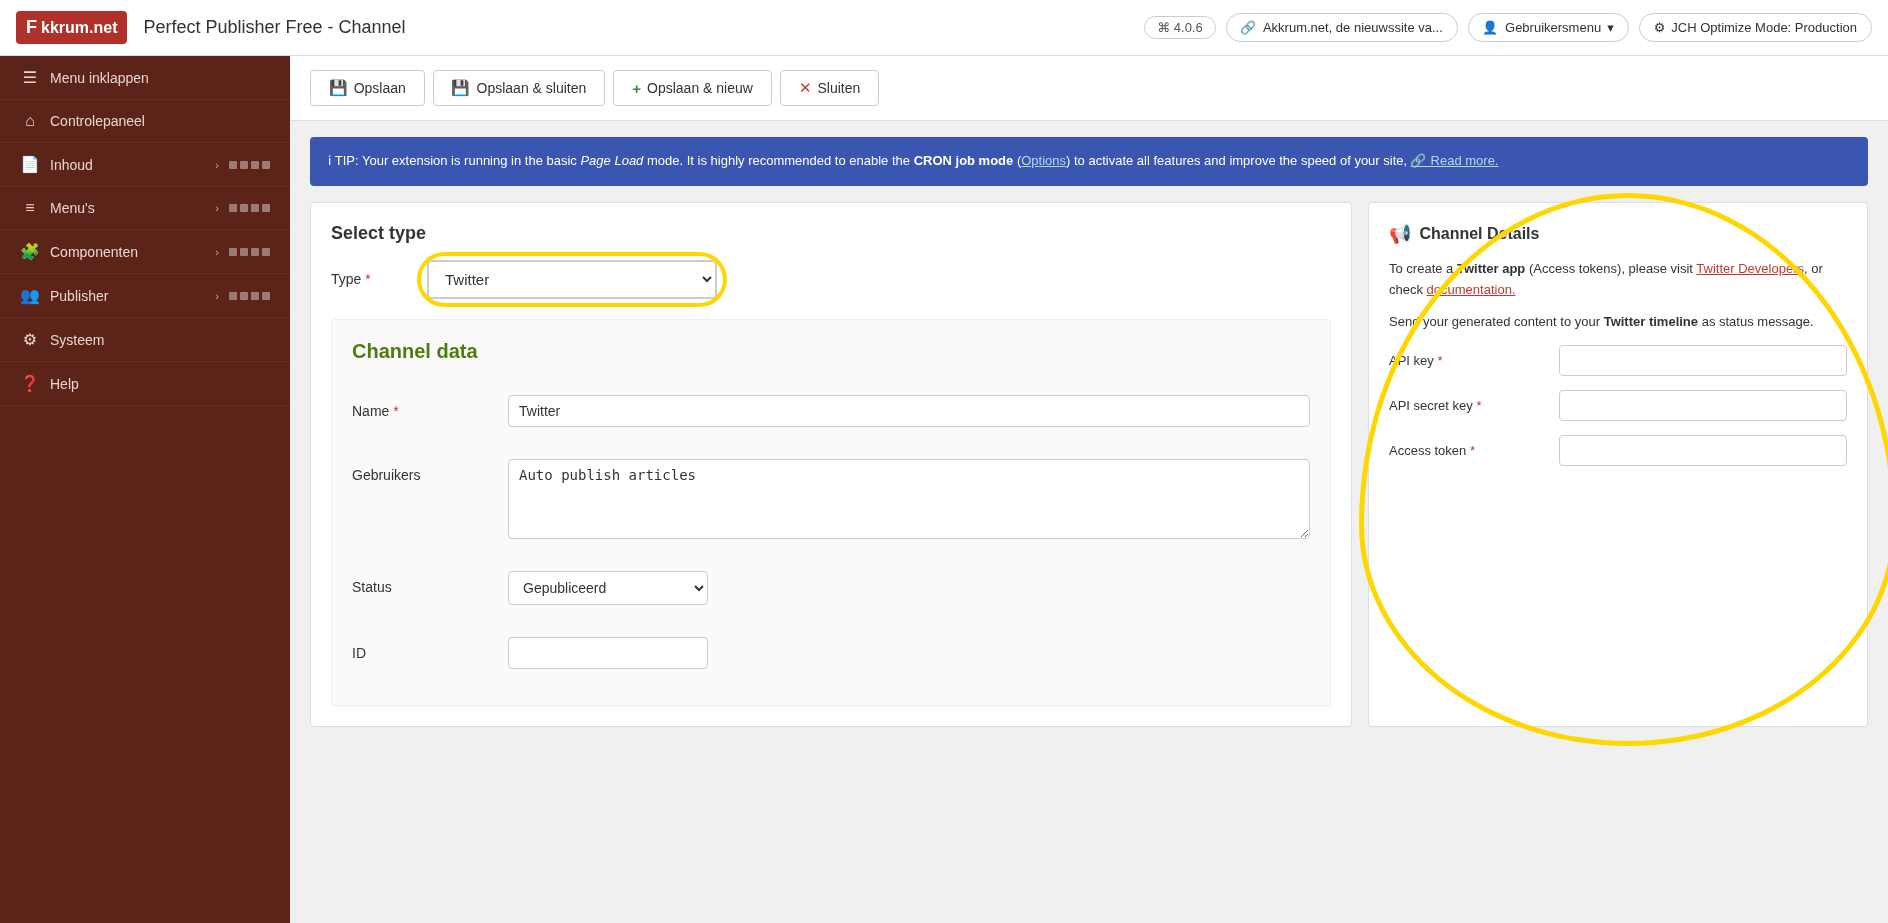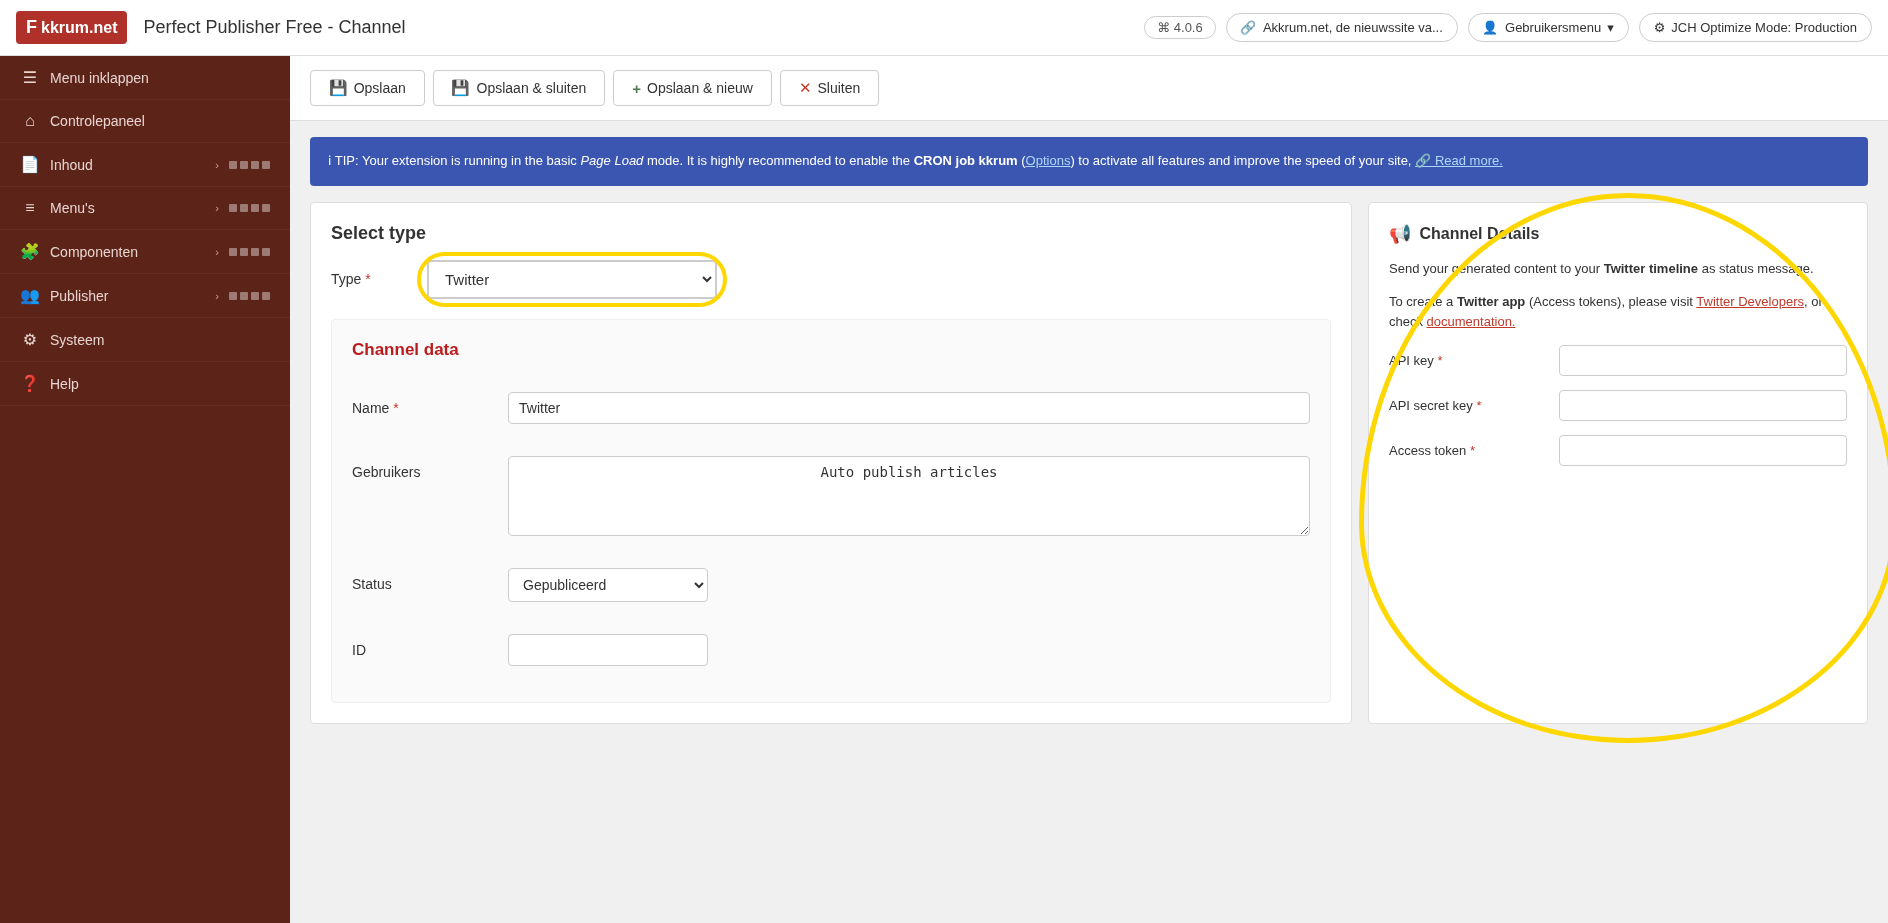--- a/index.html
+++ b/index.html
@@ -100,41 +100,41 @@
     .section-title { font-size: 18px; font-weight: 600; color: #333; margin-bottom: 16px; }
 
     .form-group { display: flex; align-items: flex-start; margin-bottom: 16px; gap: 16px; margin-top: 32px; }
     .form-label { width: 140px; min-width: 140px; font-size: 14px; color: #333; padding-top: 8px; }
     .form-label .required { color: #c0392b; }
     .form-control {
       flex: 1; padding: 7px 10px; border: 1px solid #ccc; border-radius: 4px;
       font-size: 14px; color: #333; background: #fff;
     }
     select.form-control { cursor: pointer; appearance: auto; }
-    textarea.form-control { resize: vertical; min-height: 80px; text-align: center; }
+    textarea.form-control { resize: vertical; min-height: 80px; }
 
     
     .select-type-section { margin-bottom: 20px; }
     .select-type-row { display: flex; align-items: center; gap: 16px; }
     .select-type-label { font-size: 14px; color: #333; width: 80px; }
     .type-select-wrapper { position: relative; }
     .type-select {
       padding: 8px 30px 8px 12px; border: 2px solid #ccc; border-radius: 4px;
       font-size: 15px; background: #fff; color: #333; cursor: pointer;
       min-width: 290px; appearance: auto;
     }
     .yellow-highlight-select {
       position: absolute; top: -8px; left: -10px; right: -10px; bottom: -8px;
       border: 4px solid #FFD700; border-radius: 30px;
       pointer-events: none;
     }
 
     
     .channel-data-section { background: #fafafa; border: 1px solid #eee; border-radius: 4px; padding: 20px; }
-    .channel-data-title { font-size: 17px; font-weight: 600; color: #b91c1c; margin-bottom: 16px; }
+    .channel-data-title { font-size: 20px; font-weight: 600; color: #4d7c0f; margin-bottom: 16px; }
 
     
     .channel-details-header {
       display: flex; align-items: center; gap: 8px; font-size: 16px; font-weight: 600;
       color: #333; margin-bottom: 14px;
     }
     .megaphone-icon { font-size: 18px; }
     .channel-detail-text { font-size: 13px; color: #333; line-height: 1.6; margin-bottom: 12px; }
     .channel-detail-text a { color: #c0392b; }
     .channel-detail-text strong { font-weight: bold; }
@@ -264,21 +264,21 @@
         <span>Opslaan &amp; nieuw</span>
       </button>
       <button class="toolbar-btn btn-close">
         <span class="btn-icon" style="color:#c0392b;">✕</span>
         <span>Sluiten</span>
       </button>
     </div>
 
     <div class="info-banner">
       <span>ℹ </span>
-      <span>TIP: Your extension is running in the basic <em>Page Load</em> mode. It is highly recommended to enable the <strong>CRON job kkrum</strong> (<a href="#">Options</a>) to activate all features and improve the speed of your site, <a href="#">🔗 Read more.</a></span>
+      <span>TIP: Your extension is running in the basic <em>Page Load</em> mode. It is highly recommended to enable the <strong>CRON job mode</strong> (<a href="#">Options</a>) to activate all features and improve the speed of your site, <a href="#">🔗 Read more.</a></span>
     </div>
 
     <div class="panels-row">
 
       <div class="left-panel">
 
         <div class="select-type-section">
           <div class="section-title">Select type</div>
           <div class="select-type-row">
             <span class="select-type-label">Type <span style="color:#c0392b;">*</span></span>
@@ -323,24 +323,24 @@
       </div>
 
       <div class="right-panel">
         <div class="yellow-circle"></div>
         <div class="channel-details-header">
           <span class="megaphone-icon">📢</span>
           <span>Channel Details</span>
         </div>
 
         <p class="channel-detail-text">
-          Send your generated content to your <strong>Twitter timeline</strong> as status message.
+          To create a <strong>Twitter app</strong> (Access tokens), please visit <a href="#">Twitter Developers</a>, or check <a href="#">documentation.</a>
         </p>
         <p class="channel-detail-text">
-          To create a <strong>Twitter app</strong> (Access tokens), please visit <a href="#">Twitter Developers</a>, or check <a href="#">documentation.</a>
+          Send your generated content to your <strong>Twitter timeline</strong> as status message.
         </p>
 
         <div class="api-form-group">
           <label class="api-label">API key <span class="required">*</span></label>
           <input type="text" class="api-input" value="" style="">
         </div>
 
         <div class="api-form-group">
           <label class="api-label">API secret key <span class="required">*</span></label>
           <input type="text" class="api-input" value="" style="">

